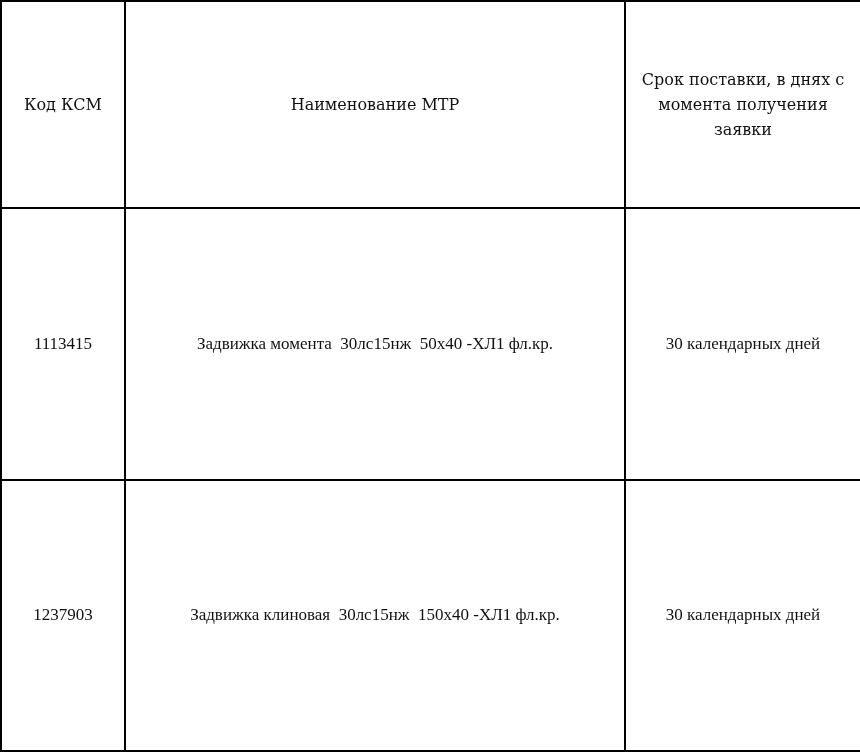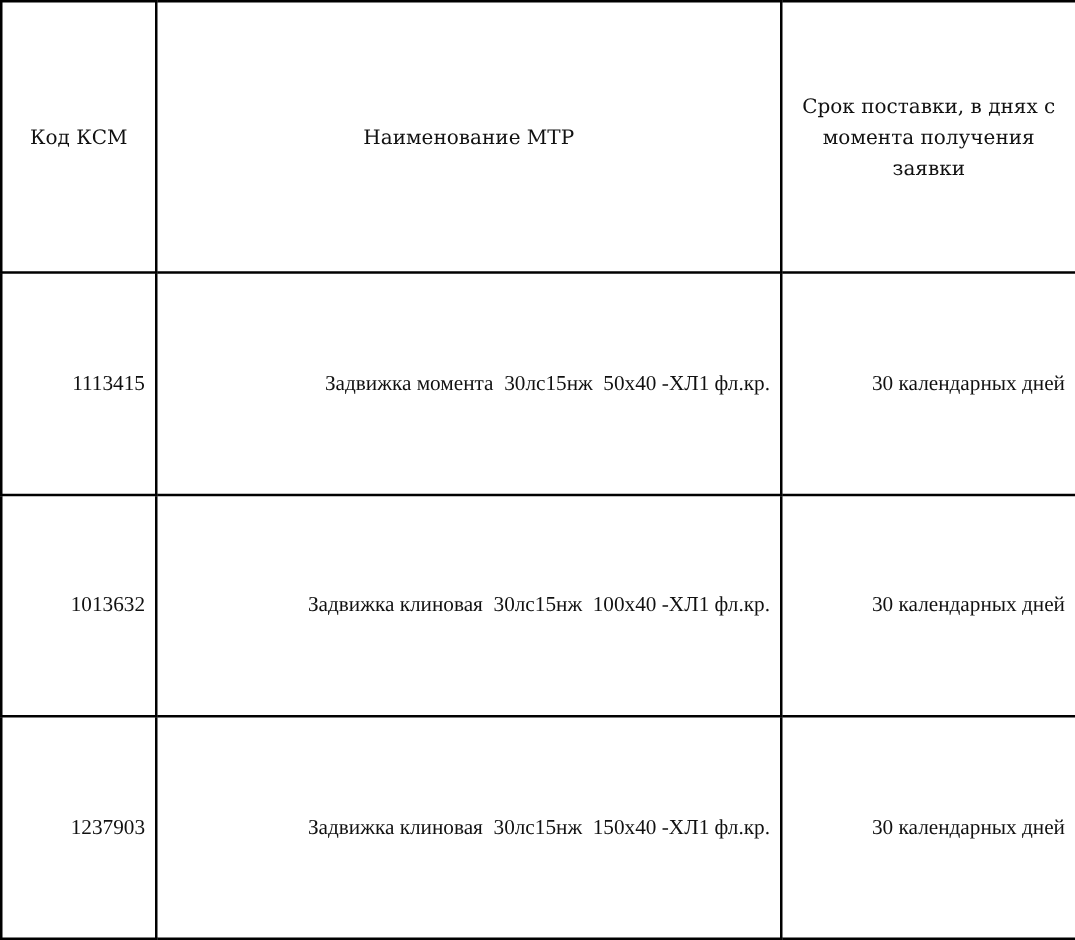--- a/index.html
+++ b/index.html
@@ -8,39 +8,38 @@
       border-collapse: collapse;
       width: 860px;
       height: 752px;
       table-layout: fixed;
     }
     td, th {
       border: 2px solid #000000;
       text-align: center;
       vertical-align: middle;
       color: #111111;
-      padding: 0 8px;
+      padding: 11px 8px;
       font-weight: normal;
     }
     th {
       font-family: "DejaVu Serif", serif;
       font-size: 16px;
       line-height: 25px;
       height: 183px;
     }
     td {
       font-family: "Liberation Serif", serif;
       font-size: 17px;
       height: 140px;
-      text-align: right;
     }
     col.c1 { width: 124px; }
     col.c2 { width: 500px; }
     col.c3 { width: 236px; }
-    th.h3 { padding: 16px 14px; margin-top: 24px; }
+    th.h3 { padding: 0 14px; margin-top: 24px; }
   </style>
 </head>
 <body>
 
 <table>
   <colgroup>
       <col class="c1">
       <col class="c2">
       <col class="c3">
     </colgroup>
@@ -51,23 +50,18 @@
       <th class="h3">Срок поставки, в днях с момента получения заявки</th>
     </tr>
   </thead>
   <tbody>
     <tr>
       <td>1113415</td>
       <td style="white-space:pre">Задвижка момента  30лс15нж  50х40 -ХЛ1 фл.кр.</td>
       <td>30 календарных дней</td>
     </tr>
     <tr>
-      <td>1013632</td>
-      <td style="white-space:pre">Задвижка клиновая  30лс15нж  100х40 -ХЛ1 фл.кр.</td>
-      <td>30 календарных дней</td>
-    </tr>
-    <tr>
       <td>1237903</td>
       <td style="white-space:pre">Задвижка клиновая  30лс15нж  150х40 -ХЛ1 фл.кр.</td>
       <td>30 календарных дней</td>
     </tr>
   </tbody>
 </table>
 
 </body></html>

